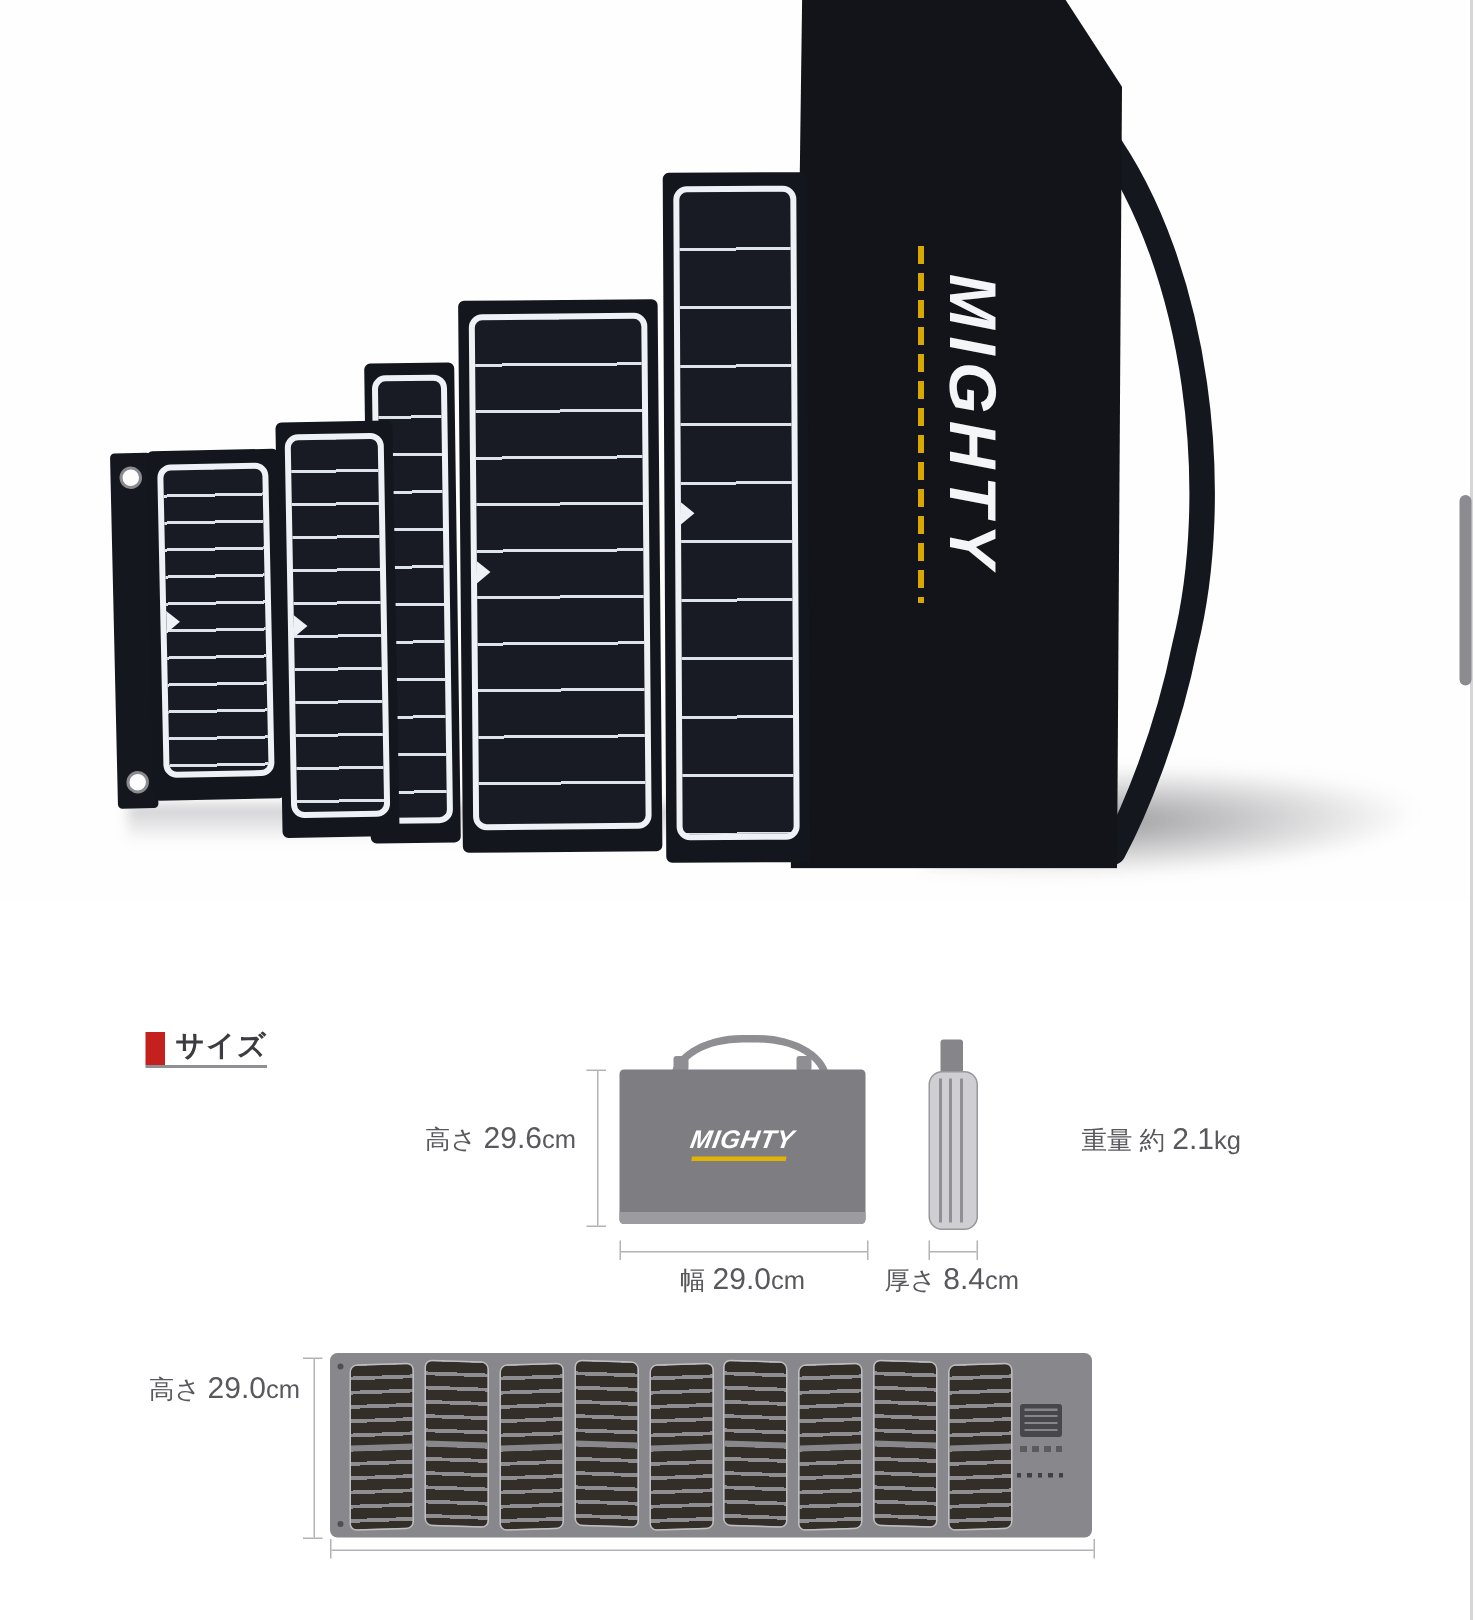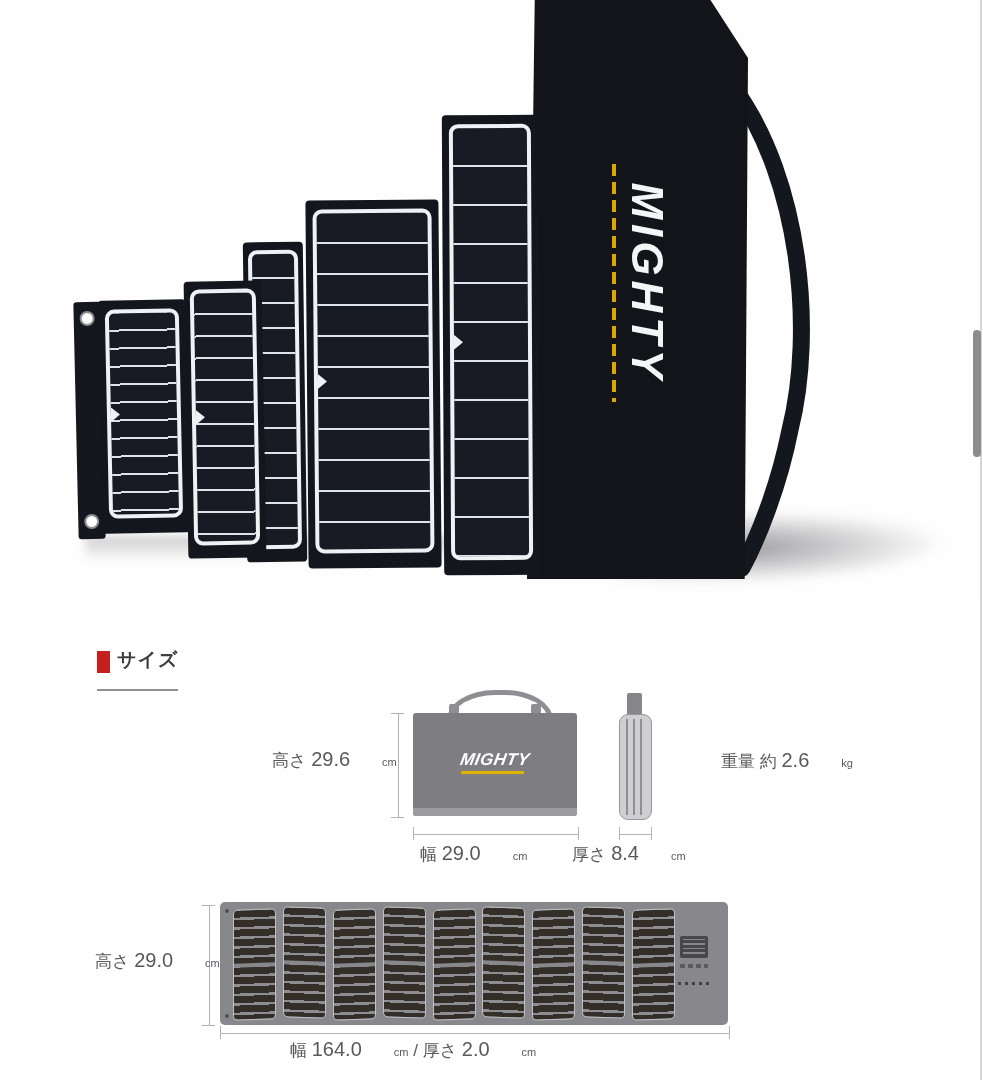--- a/index.html
+++ b/index.html
@@ -28,30 +28,30 @@
   .case-logo .logo-tag{width:72%;height:4px;
              background:repeating-linear-gradient(90deg,#d9a800 0 12px,transparent 12px 18px);}
   .strap{position:absolute;}
   .shadow-main{position:absolute;left:640px;top:512px;width:300px;height:72px;
       background:radial-gradient(ellipse at 30% 50%,rgba(55,55,62,.5),rgba(55,55,62,0) 72%);
       filter:blur(5px);transform:skewX(-35deg);}
   .shadow-panels{position:absolute;left:85px;top:536px;width:470px;height:26px;
       background:linear-gradient(180deg,rgba(90,90,98,.30),rgba(90,90,98,0));filter:blur(4px);}
 
   
-  .size-header{position:absolute;left:97px;top:647px;display:inline-flex;align-items:flex-end;
-      border-bottom:2px solid #8f8f94;padding-bottom:16px;}
+  .size-header{position:absolute;left:97px;top:684px;display:inline-flex;align-items:flex-end;
+      border-bottom:2px solid #8f8f94;padding-bottom:0;}
   .size-bullet{width:13px;height:22px;background:#c4201e;}
   .size-title{margin-left:7px;font-size:19px;font-weight:bold;color:#3c3c41;letter-spacing:1px;}
 
   .dim-label{position:absolute;color:#58585d;font-size:17px;white-space:nowrap;}
   .dim-label .v{font-size:20px;}
-  .dim-label .u{font-size:11px;margin-left:32px;}
+  .dim-label .u{font-size:17px;}
   .right{text-align:right;}
-  .center{text-align:left;}
+  .center{text-align:center;}
   .vdim{position:absolute;width:13px;border-top:1px solid #b3b3b7;border-bottom:1px solid #b3b3b7;}
   .vdim i{position:absolute;left:50%;top:0;bottom:0;width:1px;background:#b3b3b7;}
   .hdim{position:absolute;height:13px;border-left:1px solid #b3b3b7;border-right:1px solid #b3b3b7;}
   .hdim i{position:absolute;top:50%;left:0;right:0;height:1px;background:#b3b3b7;}
 
   .dcase{position:absolute;left:413px;top:713px;width:164px;height:103px;background:#7d7d82;
       border-radius:3px;display:flex;align-items:center;justify-content:center;}
   .dcase-bottom{position:absolute;left:0;right:0;bottom:0;height:8px;background:#9b9ba0;border-radius:0 0 3px 3px;}
   .dcase-logo{transform:skewX(-10deg);display:flex;flex-direction:column;align-items:center;margin-top:-6px;}
   .dcase-logo .t{font-style:italic;font-weight:800;font-size:17px;color:#ffffff;letter-spacing:.5px;}
@@ -181,27 +181,27 @@
   <div class="hdim" style="left:619px;top:827px;width:31px">
       <i></i>
     </div>
   <div class="dim-label center" style="left:572px;top:842px;width:125px">
     <span>厚さ</span>
     <span class="v">8.4</span><span class="u">cm</span>
   </div>
 
   <div class="dim-label" style="left:721px;top:749px">
     <span>重量 約</span>
-    <span class="v">2.6</span><span class="u">kg</span>
+    <span class="v">2.1</span><span class="u">kg</span>
   </div>
 
   <div class="vdim" style="left:202px;top:905px;height:119px">
       <i></i>
     </div>
-  <div class="dim-label right" style="left:95px;top:949px;width:105px">
+  <div class="dim-label right" style="left:95px;top:915px;width:105px">
     <span>高さ</span>
     <span class="v">29.0</span><span class="u">cm</span>
   </div>
 
   <div class="upanel">
     <span class="udot" style="left:5px;top:7px"></span>
     <span class="udot" style="left:5px;bottom:7px"></span>
     <div class="ucells">
       <div class="ucell">
           <i class="crease"></i>
@@ -234,22 +234,17 @@
     <div class="uctrl">
         <i></i>
       </div>
     <div class="umini"></div>
     <div class="udots"></div>
   </div>
 
   <div class="hdim" style="left:220px;top:1026px;width:508px">
       <i></i>
     </div>
-  <div class="dim-label center" style="left:290px;top:1038px;width:368px">
-    <span>幅</span>
-    <span class="v">164.0</span><span class="u">cm</span><span> / </span><span>厚さ</span>
-    <span class="v">2.0</span><span class="u">cm</span>
-  </div>
 
   <div class="sb-track"></div>
   <div class="sb-thumb"></div>
 
 </div>
 
 </body></html>

